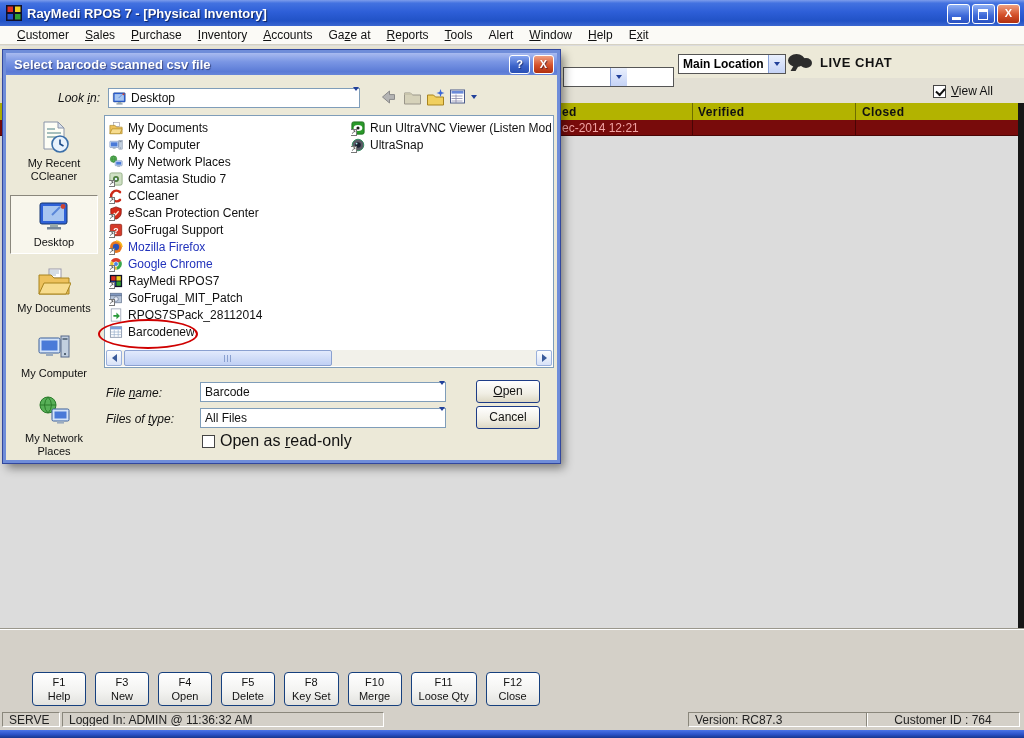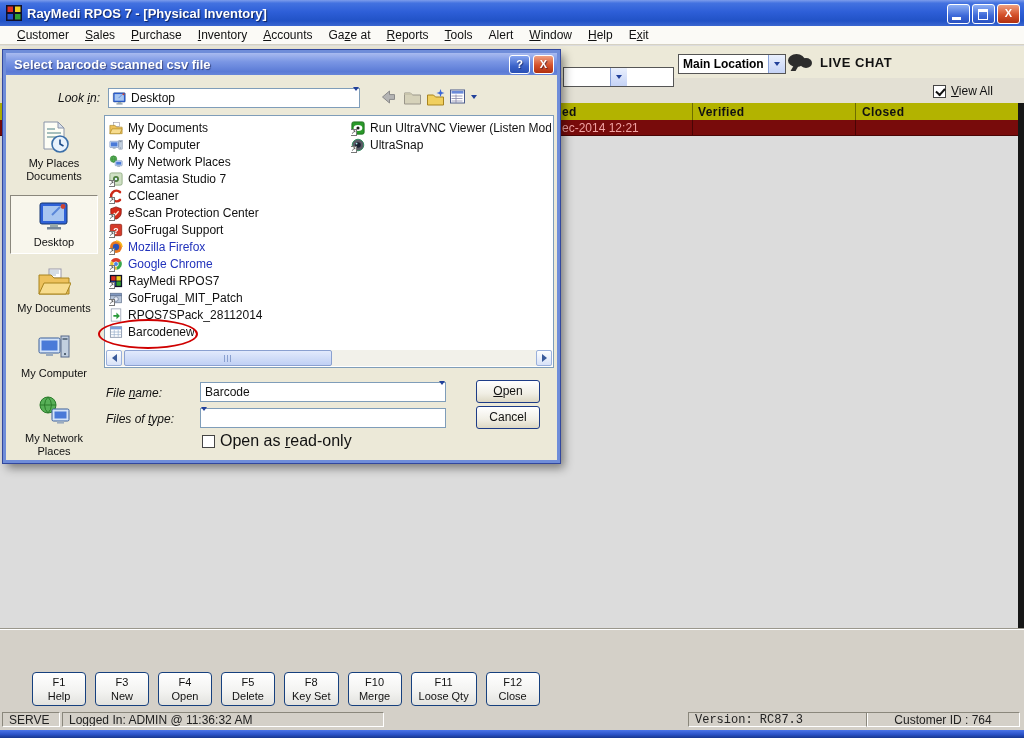--- a/index.html
+++ b/index.html
@@ -257,21 +257,21 @@
       </button>
       <button class="fnbtn">
         <div>F12</div>
         <div>Close</div>
       </button>
     </div>
 
   <div class="statusbar">
     <div class="sp" style="left:2px;width:58px;">SERVE</div>
     <div class="sp" style="left:62px;width:322px;">Logged In: ADMIN @ 11:36:32 AM</div>
-    <div class="sp" style="left:688px;width:180px;font-family:Liberation Mono, monospace;">Version: RC87.3</div>
+    <div class="sp" style="left:688px;width:180px;">Version: RC87.3</div>
     <div class="sp" style="left:866px;width:154px;text-align:center;">Customer ID : 764</div>
   </div>
   <div class="bottom-edge"></div>
 
   <div class="dialog">
     <div class="dlg-title">
       <span>Select barcode scanned csv file</span>
       <div class="dbtns">
         <div class="dbtn">?</div>
         <div class="dbtn close">X</div>
@@ -315,21 +315,21 @@
           <div class="place">
             <span class="sicon">
               <svg viewBox="0 0 34 34">
                 <path d="M7 2h14l6 6v21H7z" fill="#fdfdf5" stroke="#8a94a8"></path>
                 <path d="M21 2l6 6h-6z" fill="#d8e0ec" stroke="#8a94a8"></path>
                 <path d="M10 9h8M10 13h14M10 17h14" stroke="#8aa" stroke-width="1.4"></path>
                 <circle cx="23" cy="24" r="8" fill="#e8f2fc" stroke="#3a6ea8" stroke-width="1.6"></circle>
                 <path d="M23 19.5V24l3.5 2" stroke="#1a4a88" stroke-width="1.6" fill="none"></path>
               </svg>
             </span>
-            <div class="plabel">My Places Documents</div>
+            <div class="plabel">My Recent CCleaner</div>
           </div>
           <div class="place selected">
             <span class="sicon">
               <svg viewBox="0 0 34 34">
                 <rect x="3" y="4" width="27" height="21" rx="2" fill="#2f62d8" stroke="#17366e"></rect>
                 <rect x="6" y="7" width="21" height="15" fill="#a8c6f0"></rect>
                 <path d="M23 8l-8 8" stroke="#5a86d8" stroke-width="2"></path>
                 <circle cx="26" cy="7.5" r="2.4" fill="#c43"></circle>
                 <rect x="13" y="25" width="8" height="3" fill="#9aa"></rect>
                 <rect x="10" y="28" width="14" height="2.5" fill="#789"></rect>
@@ -561,20 +561,21 @@
 
       <div class="lbl" style="left:100px;top:311px;">File <u>n</u>ame:</div>
       <div class="fld" style="left:194px;top:307px;width:246px;">
         <span class="val">Barcode</span>
         <span class="dd"><span class="tri"></span></span>
       </div>
       <div class="btn" style="left:470px;top:305px;"><u>O</u>pen</div>
 
       <div class="lbl" style="left:100px;top:337px;">Files of <u>t</u>ype:</div>
       <div class="fld" style="left:194px;top:333px;width:246px;">
+        <span class="val">All Files</span>
         <span class="dd"><span class="tri"></span></span>
       </div>
       <div class="btn" style="left:470px;top:331px;">Cancel</div>
 
       <div class="rocb">
         <span class="cb"></span>
         <span>Open as <u>r</u>ead-only</span>
       </div>
 
     </div>

